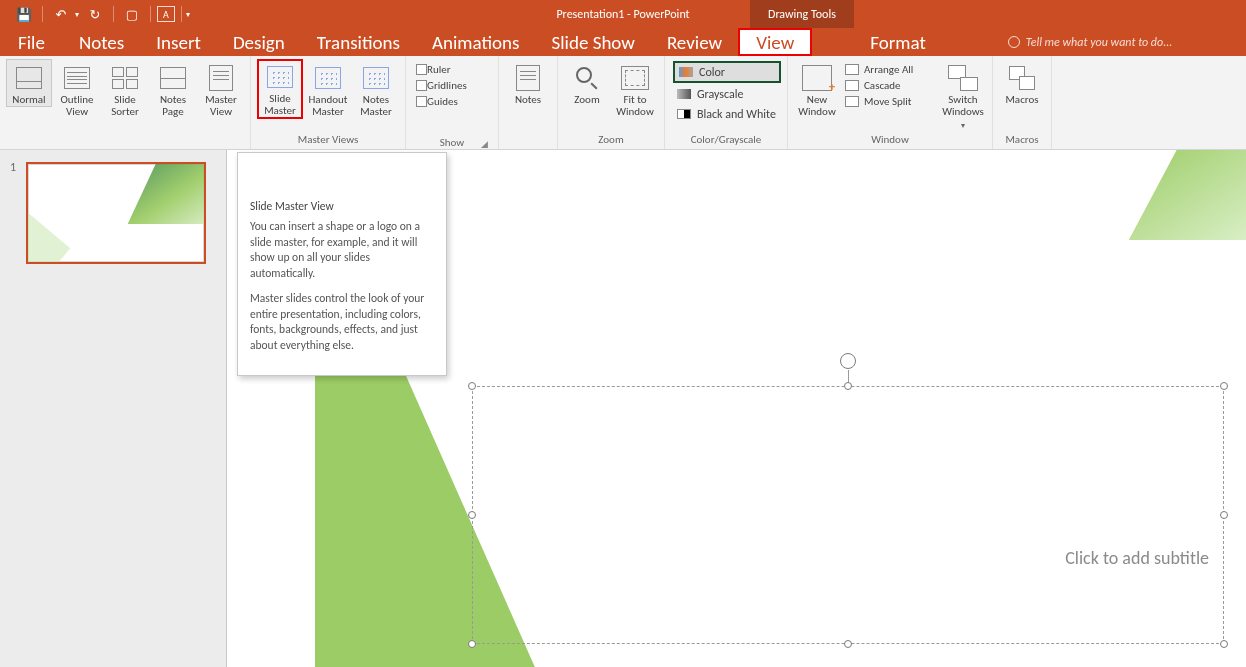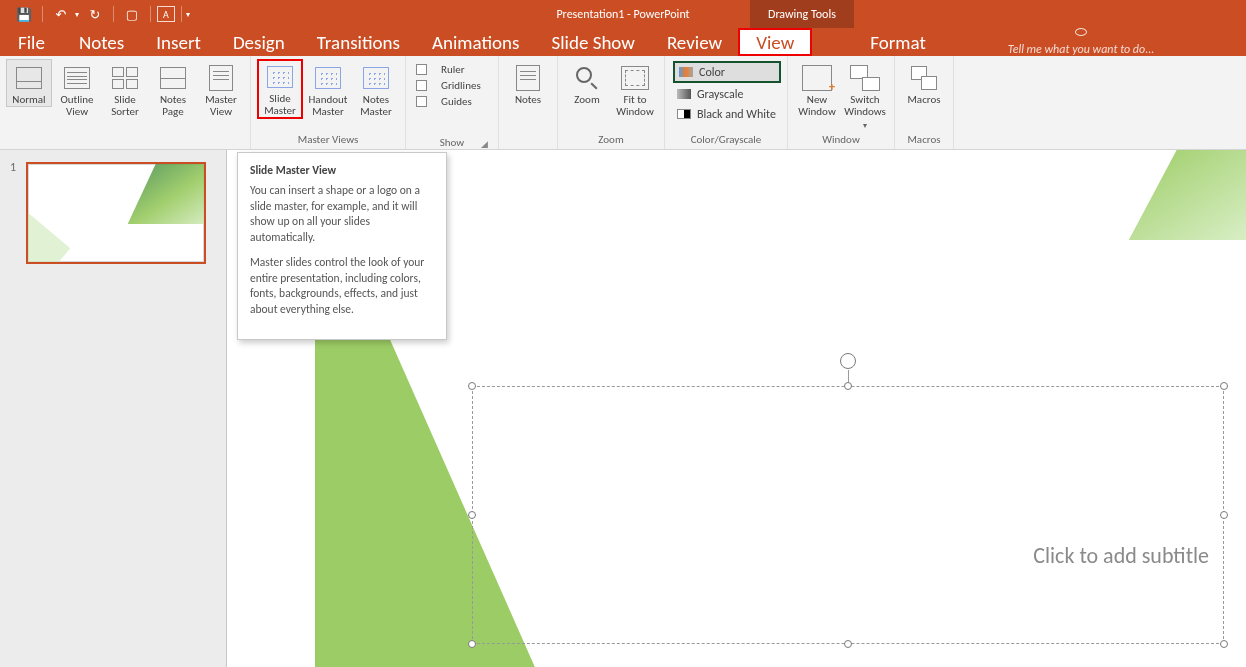--- a/index.html
+++ b/index.html
@@ -13,21 +13,21 @@
   .qat .drop { font-size: 8px; margin-left: -2px; }
   .titlecenter { position: absolute; left: 50%; transform: translateX(-50%); font-size: 12px; color: #fff; }
   .drawingtools { position: absolute; left: 750px; top: 0; height: 28px; padding: 0 18px; background: #9f3d1d; color: #fff; display: flex; align-items: center; font-size: 12px; }
 
   
   .tabs { height: 28px; background: #ca4d24; display: flex; align-items: stretch; color: #fff; }
   .tab { padding: 0 16px; display: flex; align-items: center; font-size: 19px; cursor: pointer; position: relative; }
   .tab.file { padding: 0 18px; }
   .tab.active { background: #fff; color: #ca4d24; }
   .viewwrap { border: 2px solid #e00; padding: 0; display: flex; align-items: stretch; }
-  .tellme { display: flex; align-items: center; gap: 6px; color: rgba(255,255,255,0.8); font-style: italic; padding-left: 12px; flex-direction: column; }
+  .tellme { display: flex; align-items: center; gap: 6px; color: rgba(255,255,255,0.8); font-style: italic; padding-left: 12px; }
   .bulb { width: 12px; height: 12px; border: 1.5px solid rgba(255,255,255,0.8); border-radius: 50%; position: relative; }
 
   
   .ribbon { height: 94px; background: #f3f3f3; border-bottom: 1px solid #d4d4d4; display: flex; align-items: stretch; }
   .group { border-right: 1px solid #e0e0e0; display: flex; flex-direction: column; padding: 3px 6px 0 6px; }
   .group .controls { flex: 1; display: flex; align-items: flex-start; gap: 2px; }
   .group .label { height: 16px; font-size: 11px; color: #666; text-align: center; }
   .bigbtn { width: 46px; display: flex; flex-direction: column; align-items: center; justify-content: flex-start; padding-top: 4px; gap: 2px; border: 1px solid transparent; cursor: pointer; }
   .bigbtn.sel { background: #e7e7e7; border: 1px solid #c8c8c8; }
   .bigbtn.hl { border: 2px solid #e00; padding-top: 2px; }
@@ -43,21 +43,21 @@
   .dotgrid { width: 26px; height: 22px; border: 1px solid #8aa6e6; position: relative; }
   .dotgrid::before { content: ""; position: absolute; inset: 3px; background-image: radial-gradient(#8aa6e6 1px, transparent 1px); background-size: 5px 5px; }
   .notesic { width: 24px; height: 26px; border: 1px solid #888; position: relative; }
   .notesic::after { content: ""; position: absolute; left: 3px; right: 3px; top: 5px; height: 10px; background: repeating-linear-gradient(#888 0 1px, transparent 1px 4px); }
   .magnifier { width: 26px; height: 26px; position: relative; }
   .magnifier .c { width: 16px; height: 16px; border: 2px solid #666; border-radius: 50%; position: absolute; left: 2px; top: 2px; }
   .magnifier .h { width: 8px; height: 2px; background: #666; position: absolute; right: 2px; bottom: 4px; transform: rotate(45deg); }
   .fitwin { width: 28px; height: 24px; border: 1px solid #888; position: relative; }
   .fitwin::before { content: ""; position: absolute; inset: 3px; border: 1px dashed #888; }
   .checks { display: flex; flex-direction: column; gap: 3px; padding-top: 4px; padding-left: 4px; width: 80px; }
-  .chk { display: flex; align-items: center; gap: 14px; font-size: 11px; color: #444; }
+  .chk { display: flex; align-items: center; gap: 0; font-size: 11px; color: #444; }
   .chk .box { width: 11px; height: 11px; border: 1px solid #888; background: #fff; }
   .radios { display: flex; flex-direction: column; gap: 2px; padding-top: 2px; padding-left: 2px; width: 110px; }
   .rad { display: flex; align-items: center; gap: 6px; font-size: 12px; color: #444; padding: 2px 4px; }
   .rad.sel { background: #dedede; border: 2px solid #14532d; }
   .sw { width: 14px; height: 10px; }
   .sw.c { background: linear-gradient(90deg,#5b9bd5,#ed7d31,#a5a5a5); }
   .sw.g { background: linear-gradient(90deg,#bbb,#888,#555); }
   .sw.bw { background: linear-gradient(90deg,#fff 0 50%,#000 50% 100%); border: 1px solid #888; }
   .winstack { display: flex; flex-direction: column; gap: 1px; padding-top: 3px; width: 96px; }
   .wrow { display: flex; align-items: center; gap: 5px; font-size: 11px; color: #444; padding: 1px 3px; }
@@ -83,33 +83,33 @@
   .thumb .slide .accent { position: absolute; right: -20px; top: -10px; width: 80px; height: 70px; transform: skewX(-25deg); background: linear-gradient(135deg,#3e8a3a 0%,#8bc34a 50%,#cde8b5 100%); opacity: 0.8; }
   .thumb .slide .accent2 { position: absolute; left: -30px; bottom: -20px; width: 60px; height: 60px; transform: rotate(40deg); background: #cde8b5; opacity: 0.6; }
 
   .canvas { flex: 1; background: #e6e6e6; position: relative; overflow: hidden; }
   .slidebg { position: absolute; left: 0; top: 0; right: 0; bottom: 0; background: #fff; margin-left: -230px; }
   .greentri { position: absolute; left: 88px; top: 20px; width: 0; height: 0; border-top: 520px solid transparent; border-left: 230px solid #8bc34a; opacity: 0.85; }
   .greentri2 { position: absolute; right: -40px; top: -50px; width: 120px; height: 140px; background: linear-gradient(135deg,#9ccc65,#d9efc6); transform: skewX(-28deg); }
 
   
   .tooltip { position: absolute; left: 237px; top: 152px; width: 210px; background: #fff; border: 1px solid #c8c8c8; box-shadow: 2px 3px 6px rgba(0,0,0,0.2); padding: 10px 12px 12px; font-size: 11.5px; color: #555; z-index: 50; }
-  .tooltip .t { font-weight: 700; color: #444; margin-bottom: 6px; }
+  .tooltip .t { font-weight: 400; color: #444; margin-bottom: 6px; margin-top: 36px; }
   .tooltip p { margin-bottom: 10px; line-height: 1.35; }
 
   
   .frame { position: absolute; left: 472px; top: 386px; width: 752px; height: 258px; border: 1px dashed #9a9a9a; }
   .frame .hn { width: 8px; height: 8px; background: #fff; border: 1px solid #7a7a7a; border-radius: 50%; position: absolute; }
   .frame .hn.tl { left: -5px; top: -5px; } .frame .hn.tr { right: -5px; top: -5px; }
   .frame .hn.bl { left: -5px; bottom: -5px; } .frame .hn.br { right: -5px; bottom: -5px; }
   .frame .hn.tm { left: 50%; top: -5px; margin-left: -4px; } .frame .hn.bm { left: 50%; bottom: -5px; margin-left: -4px; }
   .frame .hn.ml { left: -5px; top: 50%; margin-top: -4px; } .frame .hn.mr { right: -5px; top: 50%; margin-top: -4px; }
   .frame .rot { position: absolute; left: 50%; top: -34px; margin-left: -8px; width: 16px; height: 16px; border: 1.5px solid #7a7a7a; border-radius: 50%; }
   .frame .rot::after { content: ""; position: absolute; left: 7px; top: 16px; width: 1px; height: 14px; background: #9a9a9a; }
-  .frame .ph { position: absolute; right: 14px; bottom: 74px; font-size: 22px; color: #8a8a8a; }
+  .frame .ph { position: absolute; right: 14px; bottom: 74px; font-size: 18px; color: #8a8a8a; }
 </style>
 </head>
 <body>
 
 <div class="titlebar">
   <div class="qat">
     <div class="qi">💾</div>
     <div class="sep"></div>
     <div class="qi">↶</div>
     <span class="drop">▾</span>
@@ -307,20 +307,34 @@
 
   <div class="group">
     <div class="controls">
       <div class="bigbtn">
           <div class="ic">
             <div class="newwin"></div>
           </div>
           <div class="tx">New
 Window</div>
         </div>
+      <div class="winstack">
+        <div class="wrow">
+            <span class="wic"></span>
+            <span>Arrange All</span>
+          </div>
+        <div class="wrow">
+            <span class="wic"></span>
+            <span>Cascade</span>
+          </div>
+        <div class="wrow">
+            <span class="wic"></span>
+            <span>Move Split</span>
+          </div>
+      </div>
       <div class="bigbtn">
           <div class="ic">
             <div class="swwin">
               <div class="a"></div>
               <div class="b"></div>
             </div>
           </div>
           <div class="tx">Switch
 Windows</div>
           <span style="font-size:8px;color:#666">▾</span>

